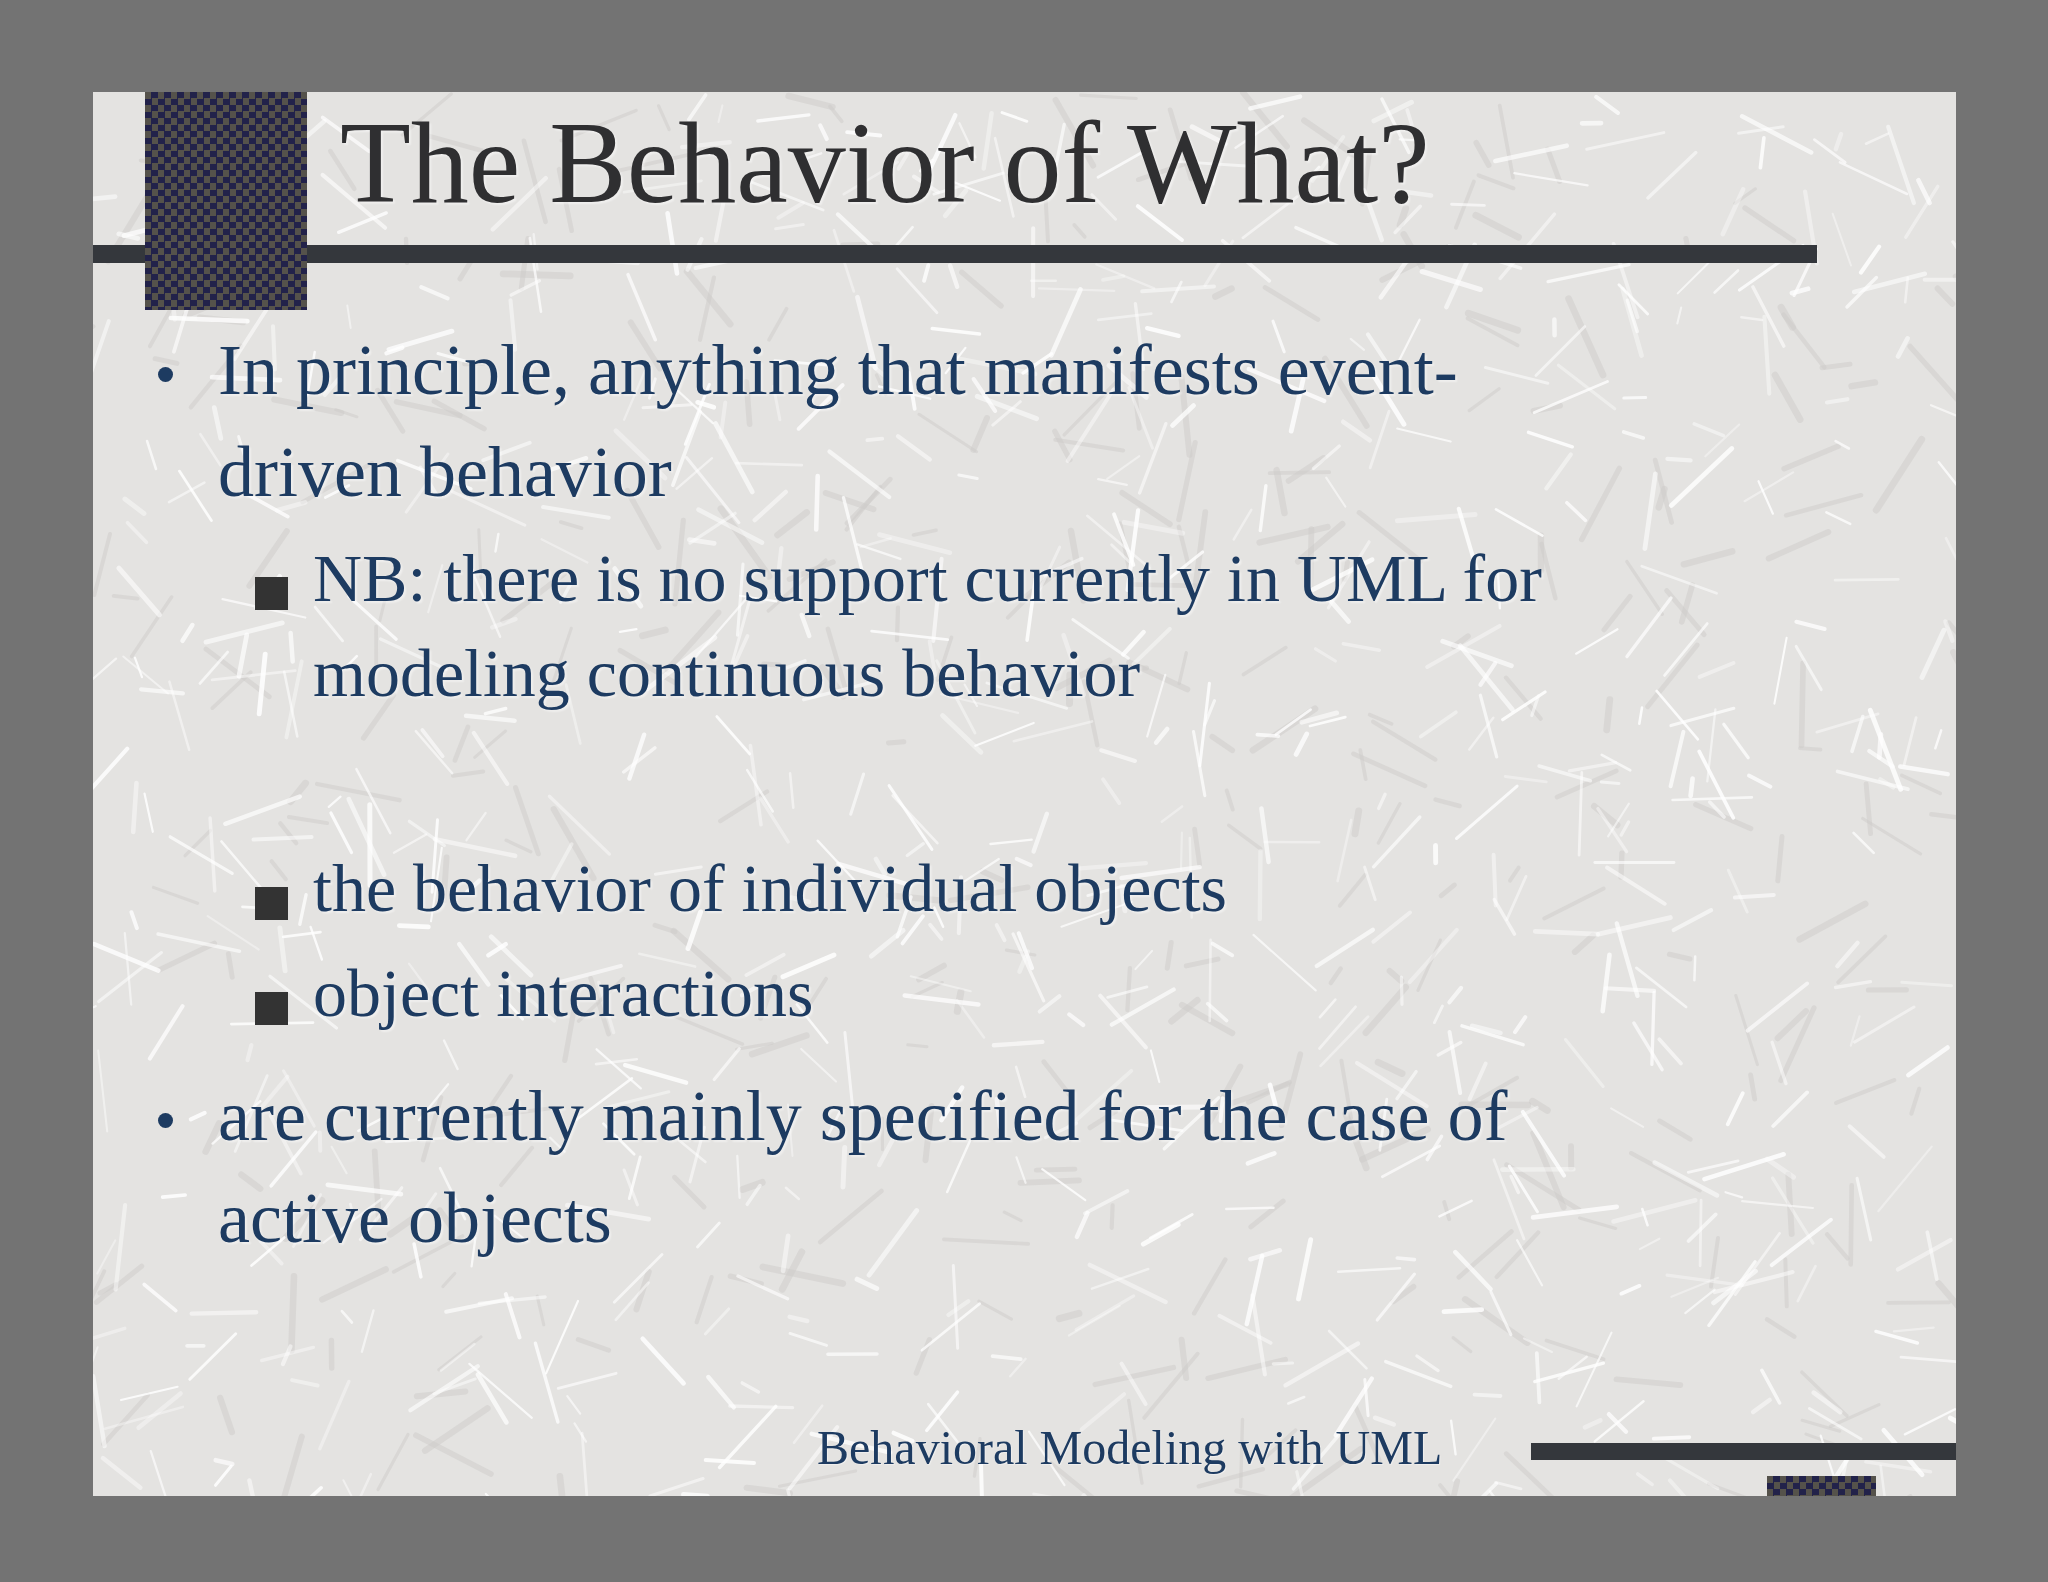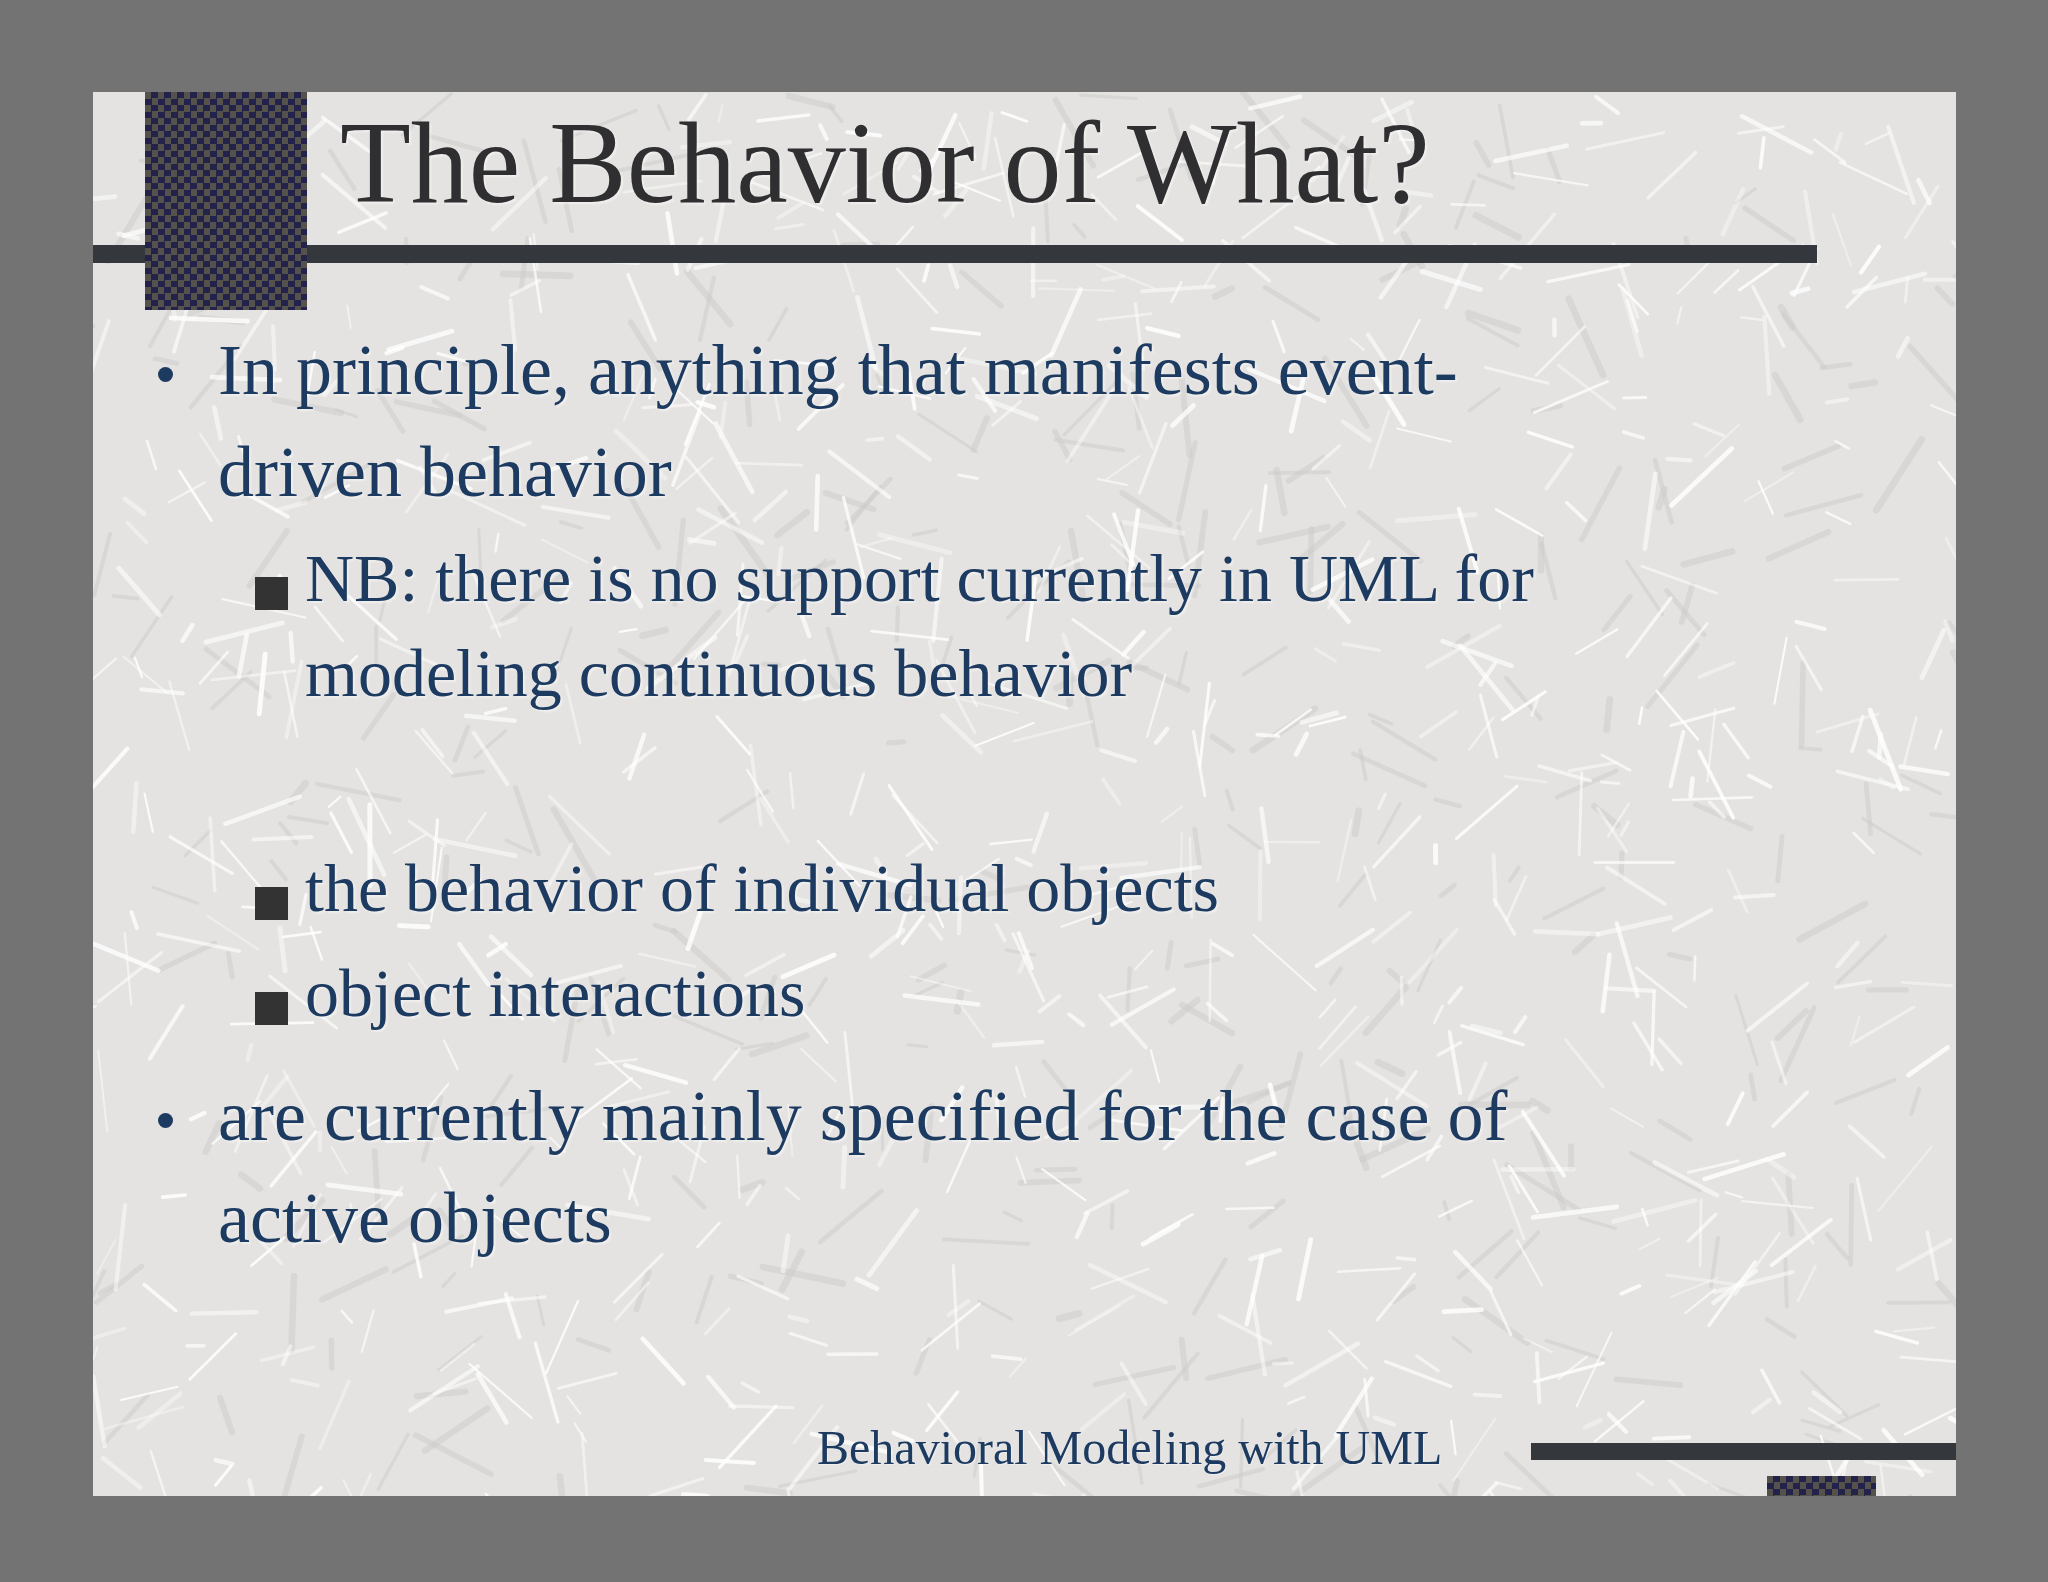--- a/index.html
+++ b/index.html
@@ -17,21 +17,21 @@
   .accent{left:52px;top:0;width:162px;height:218px;}
   .pagebox{left:1674px;top:1384px;width:109px;height:99px;display:flex;align-items:center;justify-content:center;}
   .pagebox span{color:var(--page-number-text,#f2ecdc);font-size:44px;line-height:1;}
   .title{position:absolute;left:247px;top:11px;margin:0;z-index:3;font-weight:normal;
          color:var(--title-text,#2f2f31);font-size:116px;line-height:120px;white-space:nowrap;
          text-shadow:2px 2px 2px rgba(255,255,255,.45);}
   .item{position:absolute;display:flex;align-items:flex-start;z-index:3;color:var(--body-text,#1d3b61);
         text-shadow:2px 2px 2px rgba(255,255,255,.45);}
   .item .lines{white-space:nowrap;}
   .l1{left:65px;font-size:72px;line-height:102px;}
-  .l2{left:162px;font-size:68px;line-height:95px;}
+  .l2{left:162px;font-size:68px;line-height:95px;gap:8px;}
   .marker{flex:0 0 auto;display:block;}
   .dot{width:15px;height:15px;border-radius:50%;background:var(--body-text,#1d3b61);margin:48px 45px 0 0;}
   .sq{width:33px;height:33px;background:var(--square-bullet,#333333);margin:46px 17px 0 0;}
   .footer-text{position:absolute;left:699px;top:1328px;z-index:3;font-size:48px;line-height:56px;
                color:var(--body-text,#1d3b61);white-space:nowrap;text-shadow:1px 1px 1px rgba(255,255,255,.45);margin-left:25px;}
 </style>
 </head>
 <body>
 
 <div class="page">

